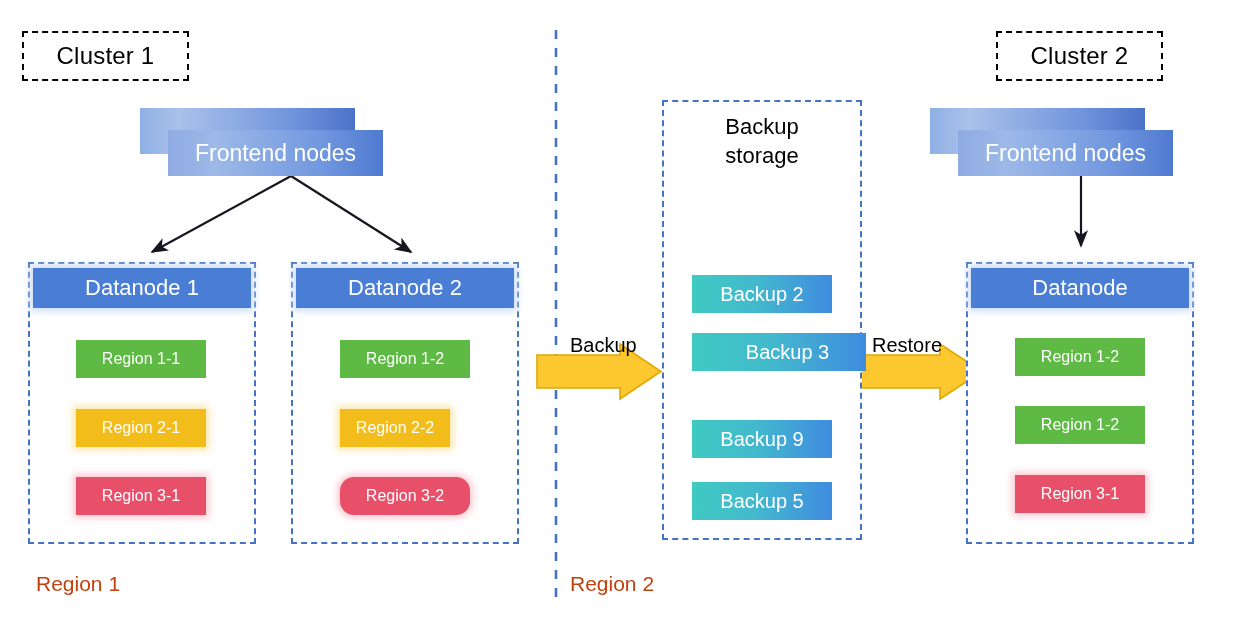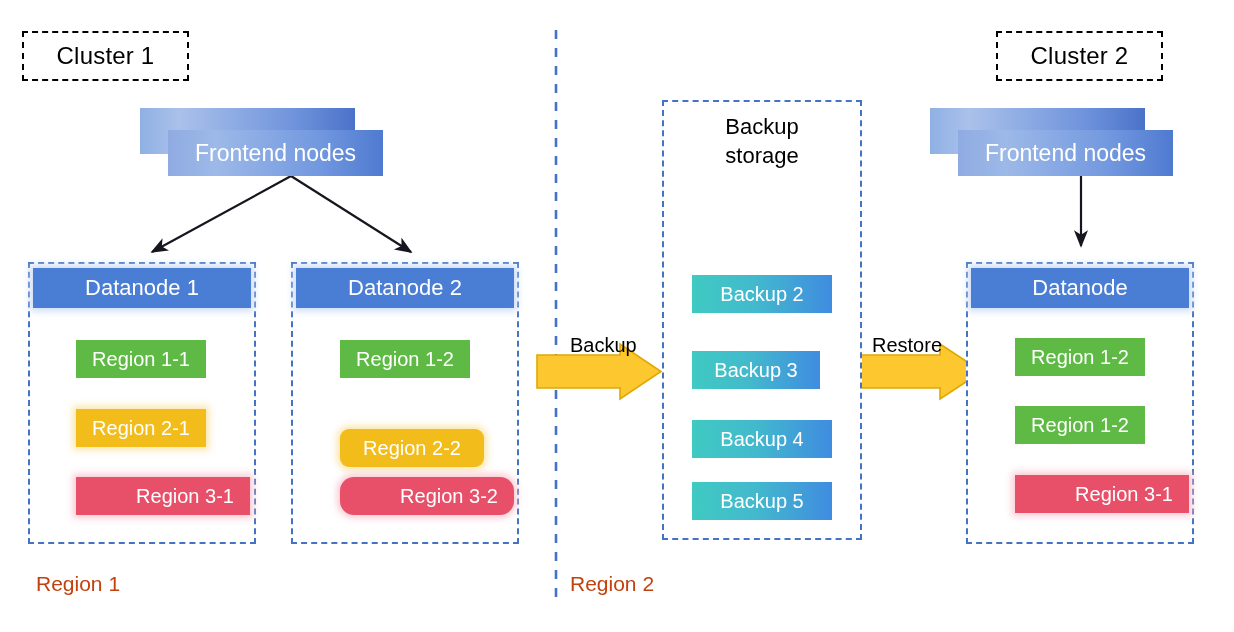--- a/index.html
+++ b/index.html
@@ -86,26 +86,26 @@
   
   .region-chip {
     position: absolute;
     display: flex;
     align-items: center;
     justify-content: center;
     height: 38px;
   }
   .region-chip span {
     color: #ffffff;
-    font-size: 20px;
+    font-size: 16px;
     white-space: nowrap;
   }
   .chip-green  { background: #5fba45; }
   .chip-yellow { background: #f2bc1b; box-shadow: 0 0 7px 3px rgba(249, 226, 160, 0.9); }
-  .chip-red    { background: #e8506a; box-shadow: 0 0 7px 3px rgba(249, 196, 205, 0.9); padding-left: 44px; }
+  .chip-red    { background: #e8506a; box-shadow: 0 0 7px 3px rgba(249, 196, 205, 0.9); }
 
   
   .backup-chip {
     position: absolute;
     height: 38px;
     background: linear-gradient(to right, #3fcac2 0%, #43b9cd 45%, #3f8ce0 100%);
     display: flex;
     align-items: center;
     justify-content: center;
   }
@@ -209,42 +209,42 @@
   </div>
 
   <div class="dashed-box" style="left:291px; top:262px; width:228px; height:282px;">
   </div>
   <div class="node-header" style="left:296px; top:268px; width:218px; height:40px;">
     <span>Datanode 2</span>
   </div>
   <div class="region-chip chip-green" style="left:340px; top:340px; width:130px;">
     <span>Region 1-2</span>
   </div>
-  <div class="region-chip chip-yellow" style="left:340px; top:429px; width:144px;border-radius:9px;">
+  <div class="region-chip chip-yellow" style="left:340px; top:409px; width:110px;">
     <span>Region 2-2</span>
   </div>
   <div class="region-chip chip-red" style="left:340px; top:477px; width:130px;border-radius:14px;">
     <span>Region 3-2</span>
   </div>
 
   <div class="dashed-box" style="left:662px; top:100px; width:200px; height:440px;">
   </div>
   <div class="title-text" style="left:662px; top:112px; width:200px;">
     <div>Backup</div>
     <div>storage</div>
   </div>
 
   <div class="backup-chip" style="left:692px; top:275px; width:140px;align-items:center;">
     <span>Backup 2</span>
   </div>
-  <div class="backup-chip" style="left:692px; top:351px; width:128px;">
+  <div class="backup-chip" style="left:692px; top:333px; width:157px;padding-left:17px;">
     <span>Backup 3</span>
   </div>
   <div class="backup-chip" style="left:692px; top:420px; width:140px;">
-    <span>Backup 4</span>
+    <span>Backup 9</span>
   </div>
   <div class="backup-chip" style="left:692px; top:482px; width:140px;align-items:center;">
     <span>Backup 5</span>
   </div>
 
   <div class="dashed-box" style="left:966px; top:262px; width:228px; height:282px;">
   </div>
   <div class="node-header" style="left:971px; top:268px; width:218px; height:40px;">
     <span>Datanode</span>
   </div>

